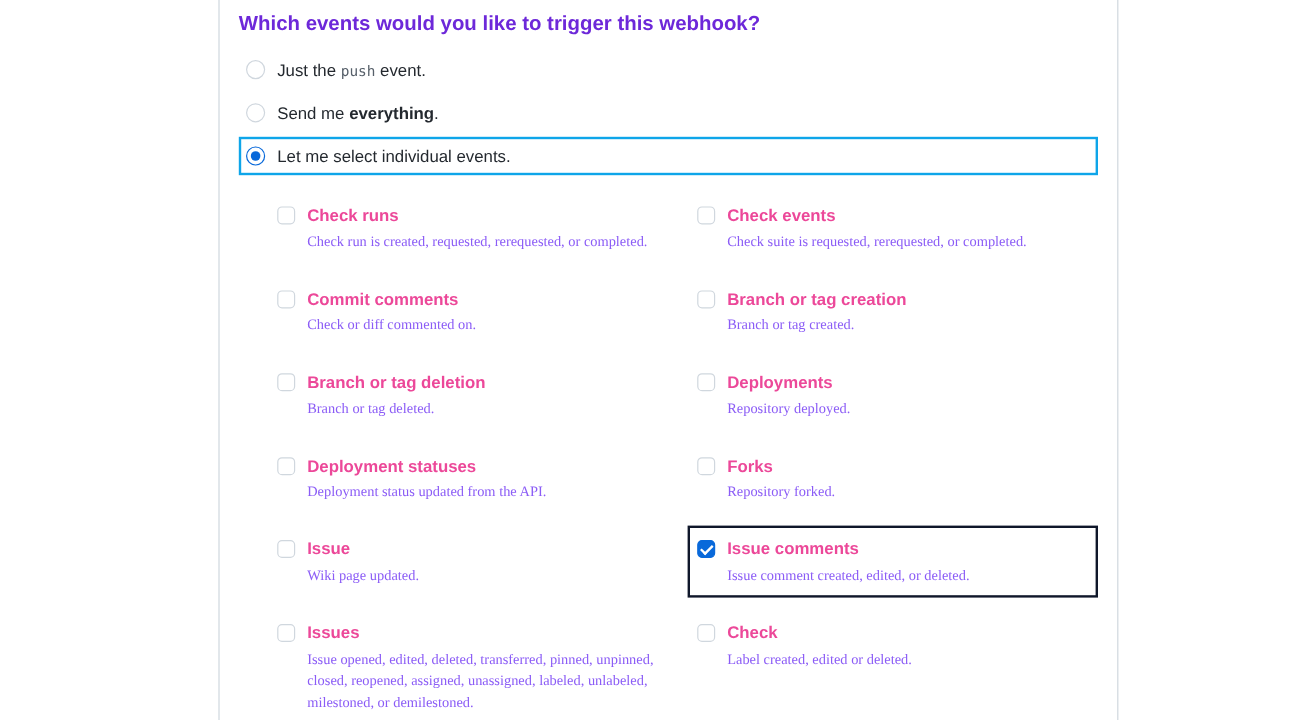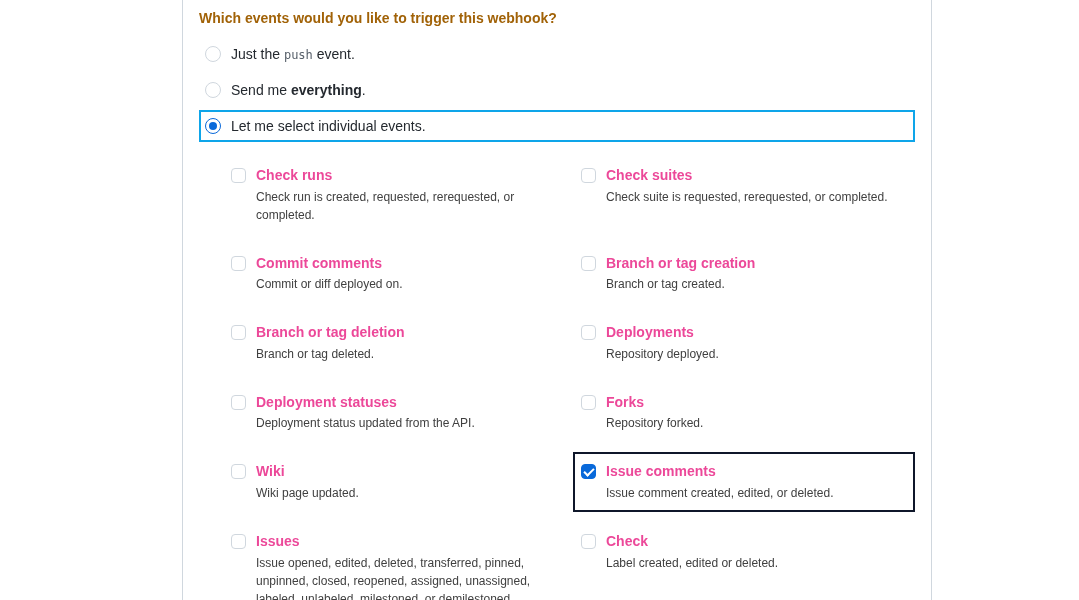--- a/index.html
+++ b/index.html
@@ -14,23 +14,23 @@
   .panel {
     width: 750px;
     margin-left: 182px;
     border-left: 1px solid #d0d7de;
     border-right: 1px solid #d0d7de;
     padding: 10px 16px 40px 16px;
     min-height: 600px;
   }
   .question {
     font-weight: 600;
-    font-size: 14px;
+    font-size: 17px;
     margin: 0 0 12px 0;
-    color: #a16207;
+    color: #6d28d9;
   }
   .radio-list {
     padding-left: 0;
     margin: 0;
   }
   .radio-row {
     display: flex;
     align-items: flex-end;
     padding: 6px 4px;
     margin-bottom: 4px;
@@ -123,23 +123,24 @@
   }
   .event-text { flex: 1; }
   .event-title {
     font-weight: 600;
     font-size: 14px;
     color: #ec4899;
     line-height: 1.4;
   }
   .event-desc {
     font-size: 12px;
-    color: #404040;
+    color: #8b5cf6;
     line-height: 1.5;
     margin-top: 2px;
+    font-family: Liberation Serif, serif;
   }
 </style>
 </head>
 <body>
 
 <div class="panel">
 
   <p class="question">Which events would you like to trigger this webhook?</p>
 
   <div class="radio-list">
@@ -171,30 +172,30 @@
       <input type="checkbox" class="cb" style="">
       <div class="event-text">
         <div class="event-title">Check runs</div>
         <div class="event-desc">Check run is created, requested, rerequested, or completed.</div>
       </div>
     </div>
 
     <div class="event-item">
       <input type="checkbox" class="cb" style="">
       <div class="event-text">
-        <div class="event-title">Check suites</div>
+        <div class="event-title">Check events</div>
         <div class="event-desc">Check suite is requested, rerequested, or completed.</div>
       </div>
     </div>
 
     <div class="event-item">
       <input type="checkbox" class="cb" style="">
       <div class="event-text">
         <div class="event-title">Commit comments</div>
-        <div class="event-desc">Commit or diff deployed on.</div>
+        <div class="event-desc">Check or diff commented on.</div>
       </div>
     </div>
 
     <div class="event-item">
       <input type="checkbox" class="cb" style="">
       <div class="event-text">
         <div class="event-title">Branch or tag creation</div>
         <div class="event-desc">Branch or tag created.</div>
       </div>
     </div>
@@ -227,21 +228,21 @@
       <input type="checkbox" class="cb" style="">
       <div class="event-text">
         <div class="event-title">Forks</div>
         <div class="event-desc">Repository forked.</div>
       </div>
     </div>
 
     <div class="event-item">
       <input type="checkbox" class="cb" style="">
       <div class="event-text">
-        <div class="event-title">Wiki</div>
+        <div class="event-title">Issue</div>
         <div class="event-desc">Wiki page updated.</div>
       </div>
     </div>
 
     <div class="event-item highlighted">
       <input type="checkbox" class="cb" checked="" style="">
       <div class="event-text">
         <div class="event-title">Issue comments</div>
         <div class="event-desc">Issue comment created, edited, or deleted.</div>
       </div>

